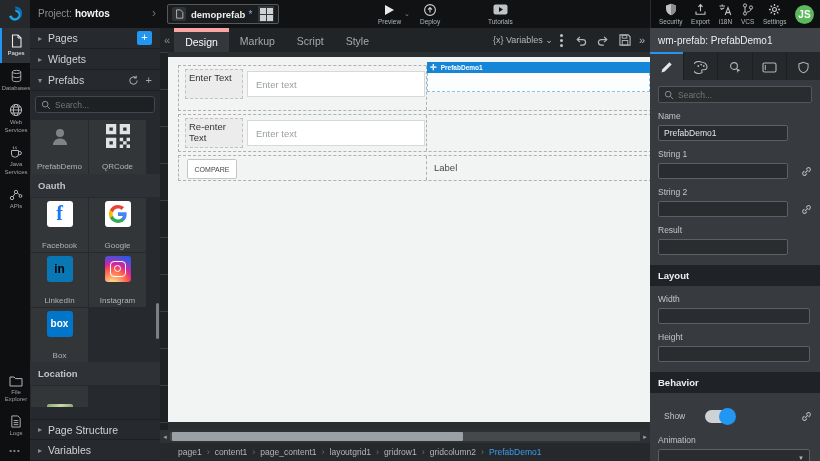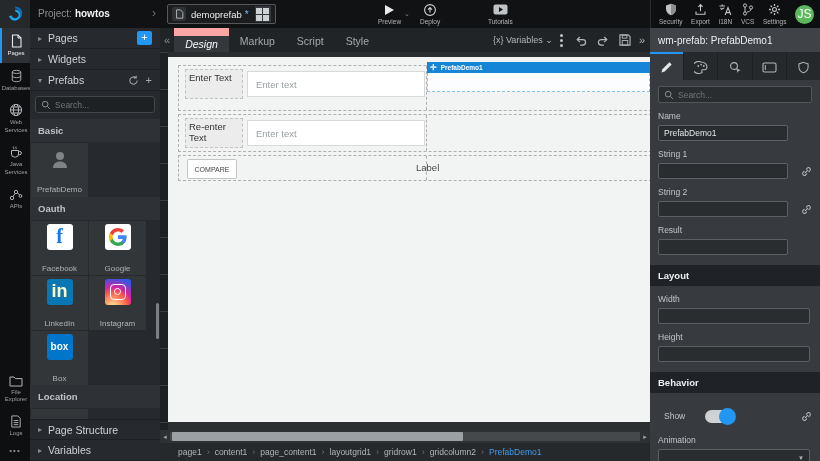--- a/index.html
+++ b/index.html
@@ -9,30 +9,30 @@
 
   
   #topbar { position:absolute; left:0; top:0; width:820px; height:28px; background:#101214; z-index:10; }
   .tb-logo { position:absolute; left:0; top:0; width:30px; height:28px; background:#26292c; display:flex; align-items:center; justify-content:center; cursor:pointer; }
   .tb-project { position:absolute; left:38px; top:8px; font-size:10px; }
   .tb-plabel { color:#8b8e91; }
   .tb-pname { color:#f2f4f5; font-weight:bold; margin-left:3px; }
   .tb-bc-chev { position:absolute; left:152px; top:6px; color:#6e7174; font-size:12px; }
   .tb-chip { position:absolute; left:167px; top:4px; height:20px; border:1px solid #55585c; background:#1a1c1e; display:flex; align-items:center; padding:0 4px; border-radius:2px; }
   .tb-doc { width:14px; height:14px; background:#303336; border-radius:2px; display:flex; align-items:center; justify-content:center; margin-right:5px; }
-  .tb-chip-name { color:#eceef0; font-size:9.5px; font-weight:normal; }
+  .tb-chip-name { color:#eceef0; font-size:9.5px; font-weight:bold; }
   .tb-dirty { color:#7ab8f5; font-size:10px; margin-left:3px; margin-right:6px; }
   .tb-grid { width:16px; height:16px; background:#33363a; display:grid; grid-template-columns:6px 6px; grid-gap:1px; place-content:center; cursor:pointer; }
   .tb-grid i { width:6px; height:6px; background:#cfd2d5; display:block; }
   .tb-act { position:absolute; top:3px; display:flex; flex-direction:column; align-items:center; cursor:pointer; }
   .tb-act .lbl { font-size:6.5px; color:#b3b6b9; margin-top:2px; white-space:nowrap; }
   .tb-act .ic { height:13px; display:flex; align-items:center; justify-content:center; }
   .tb-dd { position:absolute; font-size:7px; color:#8b8e91; }
   .tb-right { position:absolute; right:0; top:0; height:28px; width:170px; background:#0d0f11; border-left:1px solid #2a2d30; display:flex; align-items:center; justify-content:space-between; padding:0 6px 0 8px; }
-  .tb-avatar { width:19px; height:19px; border-radius:50%; background:#5cb85c; color:#fff; font-size:12px; font-weight:normal; display:flex; align-items:center; justify-content:center; cursor:pointer; }
+  .tb-avatar { width:19px; height:19px; border-radius:50%; background:#5cb85c; color:#fff; font-size:10px; font-weight:bold; display:flex; align-items:center; justify-content:center; cursor:pointer; }
   .play-tri { width:0; height:0; border-left:9px solid #e8eaec; border-top:5.5px solid transparent; border-bottom:5.5px solid transparent; }
 
   
   #leftrail { position:absolute; left:0; top:28px; width:30px; bottom:0; background:#0d0f10; display:flex; flex-direction:column; z-index:9; }
   .rail-item { width:30px; padding:6px 0 5px; display:flex; flex-direction:column; align-items:center; cursor:pointer; border-left:2px solid transparent; }
   .rail-item.active { background:#2e3236; border-left:2px solid #2196f3; }
   .rail-item .rlbl { font-size:6px; color:#9da0a3; margin-top:2px; text-align:center; line-height:1.25; }
   .rail-item.active .rlbl { color:#e8eaec; }
   .rail-spacer { flex:1; }
   .rail-more { text-align:center; color:#8b8e91; font-size:8px; letter-spacing:1px; padding:4px 0 6px; cursor:pointer; }
@@ -46,36 +46,36 @@
   .mini-ic { color:#a6a9ac; font-size:11px; margin-left:7px; cursor:pointer; }
   .lp-search { margin:5px 5px 6px; height:17px; background:#1e2124; border:1px solid #43464a; border-radius:3px; display:flex; align-items:center; padding:0 5px; }
   .lp-search input, .rp-search input { background:transparent; border:0; outline:none; color:#b9bcbf; font-size:8.5px; width:100%; font-family:"Liberation Sans",sans-serif; }
   .grp-hdr { background:#2e3135; color:#c0c3c6; font-weight:bold; font-size:9.5px; padding:6px 8px; }
   .tiles { display:flex; flex-wrap:wrap; gap:1px; padding:1px 1px 0 1px; }
   .tile { width:57px; height:54px; background:#333639; display:flex; flex-direction:column; align-items:center; justify-content:center; cursor:pointer; }
   .tile-label { font-size:8px; color:#b0b3b6; margin-top:14px; }
   .tile-clip { height:22px; overflow:hidden; }
   .brand { width:26px; height:26px; border-radius:3px; display:flex; align-items:center; justify-content:center; font-weight:bold; }
   .brand.fb { background:#fff; color:#1877f2; font-size:20px; font-family:"Liberation Serif",serif; }
-  .brand.li { background:#0a77b5; color:#fef9c3; font-size:18px; }
+  .brand.li { background:#0a77b5; color:#000000; font-size:12px; }
   .brand.bx { background:#0075c9; color:#fff; font-size:10px; font-weight:bold; }
   .brand.gg { background:#fff; }
   .brand.ig { background:radial-gradient(circle at 30% 110%, #fdf497 0%, #fd5949 45%, #d6249f 60%, #285aeb 90%); }
   .ig-cam { width:16px; height:16px; border:1.6px solid #fff; border-radius:4px; display:flex; align-items:center; justify-content:center; }
   .ig-lens { width:7px; height:7px; border:1.6px solid #fff; border-radius:50%; }
   .map-thumb { width:26px; height:18px; border-radius:2px; background:linear-gradient(135deg,#7ea86f 0%,#cfd8a6 35%,#8fb07a 60%,#d9cba2 100%); position:relative; }
   .lp-bottom { position:absolute; left:0; right:0; bottom:0; }
   .lp-scrollthumb { position:absolute; right:1px; top:275px; width:3px; height:36px; background:#7d8083; border-radius:2px; }
 
   
   #center { position:absolute; left:160px; top:28px; width:490px; bottom:0; background:#2b2e30; }
   #ctoolbar { position:absolute; left:0; top:0; right:0; height:24px; background:#212427; display:flex; align-items:center; }
   .ct-collapse { color:#8b8e91; font-size:11px; padding:0 4px; cursor:pointer; }
   .ct-tab { height:24px; display:flex; align-items:center; padding:0 11px; font-size:10.5px; color:#a6a9ac; border-top:2px solid transparent; cursor:pointer; }
-  .ct-tab.active { background:#34383c; color:#fafbfc; border-top:8px solid #fca5a5;font-style:italic; }
+  .ct-tab.active { background:#34383c; color:#fafbfc; border-top:4px solid #fca5a5; }
   .ct-sp { flex:1; }
   .ct-vars { font-size:9px; color:#b3b6b9; cursor:pointer; white-space:nowrap; }
   .ct-device { margin-left:8px; height:16px; border:1px solid #6b6e72; border-radius:2px; display:flex; align-items:center; padding:0 5px; font-size:7.5px; color:#e8eaec; cursor:pointer; white-space:nowrap; }
   .ct-device .dv { margin-left:5px; font-size:6px; color:#b3b6b9; }
   .ct-kebab { display:flex; flex-direction:column; gap:2px; padding:0 7px; cursor:pointer; }
   .ct-kebab i { width:3px; height:3px; border-radius:50%; background:#c0c3c6; }
   .ct-ic { padding:0 5px; cursor:pointer; color:#b3b6b9; }
   .ct-expand { color:#b3b6b9; font-size:11px; padding:0 5px 0 3px; cursor:pointer; }
 
   #ruler { position:absolute; left:0; top:24px; width:8px; bottom:31px; background:#1e2124;
@@ -89,21 +89,21 @@
   #g-row3 { top:98px; height:26px; }
   .w-label { position:absolute; left:6px; top:3px; width:58px; height:30px; background:#ececec; border:1px dashed #c2c2c2; font-size:9.5px; color:#333; padding:2px 3px; }
   .w-input { position:absolute; left:68px; top:5px; width:178px; height:26px; background:#fff; border:1px solid #d8d8d8; font-size:9.5px; color:#333; padding:0 8px; font-family:"Liberation Sans",sans-serif; outline:none; }
   .w-input::placeholder { color:#9aa0a3; }
   .prefab-sel { position:absolute; left:248px; right:1px; top:-4px; }
   .prefab-bar { height:11px; background:#1585d8; display:flex; align-items:center; padding:0 3px; cursor:move; }
   .prefab-bar .mv { color:#fff; font-size:8px; font-weight:bold; margin-right:4px; }
   .prefab-bar .nm { color:#fff; font-size:6.5px; font-weight:bold; }
   .prefab-body { height:19px; background:#fbfdff; border:1px dashed #86c2ea; border-top:0; }
   .w-btn { position:absolute; left:8px; top:3px; width:50px; height:20px; background:#fff; border:1px solid #c5c5c5; border-radius:2px; font-size:7px; color:#444; cursor:pointer; font-family:"Liberation Sans",sans-serif; }
-  .w-text { position:absolute; left:237px; top:6px; font-size:9.5px; color:#4a4a4a; }
+  .w-text { position:absolute; left:255px; top:6px; font-size:9.5px; color:#4a4a4a; }
 
   #hscroll { position:absolute; left:0; right:0; bottom:18px; height:13px; background:#2e3134; display:flex; align-items:center; }
   .hs-arrow { color:#9aa0a4; font-size:7px; width:10px; text-align:center; cursor:pointer; }
   .hs-track { flex:1; height:9px; background:#46494c; border-radius:1px; position:relative; }
   .hs-thumb { position:absolute; left:2px; top:0; height:9px; width:62%; background:#9aa0a4; border-radius:1px; cursor:grab; }
 
   #bcbar { position:absolute; left:0; right:0; bottom:0; height:18px; background:#26292c; display:flex; align-items:center; padding-left:18px; font-size:8.5px; }
   .bc-item { color:#b3b6b9; cursor:pointer; }
   .bc-item.active { color:#3d9df0; }
   .bc-sep { color:#6e7174; margin:0 5px; font-size:9px; }
@@ -332,30 +332,38 @@
     <div class="lp-search">
       <span style="margin-right:4px;">
           <svg width="10" height="10" viewBox="0 0 12 12">
             <circle cx="5" cy="5" r="3.4" fill="none" stroke="#8b8e91" stroke-width="1.2"></circle>
             <path d="M7.7 7.7l3 3" stroke="#8b8e91" stroke-width="1.2"></path>
           </svg>
         </span>
       <input placeholder="Search..." style="">
     </div>
 
-    <div class="grp-hdr">Basic</div>
     <div class="tiles">
       <div class="tile">
         <span>
             <svg width="24" height="24" viewBox="0 0 24 24">
               <circle cx="12" cy="9" r="4" fill="#808386"></circle>
               <path d="M5 21c0-4 3-6.5 7-6.5s7 2.5 7 6.5z" fill="#808386"></path>
             </svg>
           </span>
         <span class="tile-label">PrefabDemo</span>
+      </div>
+      <div class="tile">
+        <span>
+            <svg width="24" height="24" viewBox="0 0 7 7">
+              <path fill="#e0e2e4" d="M0 0h3v3H0zM4 0h3v3H4zM0 4h3v3H0zM4 4h1v1H4zM6 4h1v1H6zM5 5h1v1H5zM4 6h1v1H4zM6 6h1v1H6z"></path>
+              <path fill="#333639" d="M1 1h1v1H1zM5 1h1v1H5zM1 5h1v1H1z"></path>
+            </svg>
+          </span>
+        <span class="tile-label">QRCode</span>
       </div>
     </div>
 
     <div class="grp-hdr">Oauth</div>
     <div class="tiles">
       <div class="tile">
         <span class="brand fb">f</span>
         <span class="tile-label">Facebook</span>
       </div>
       <div class="tile">

